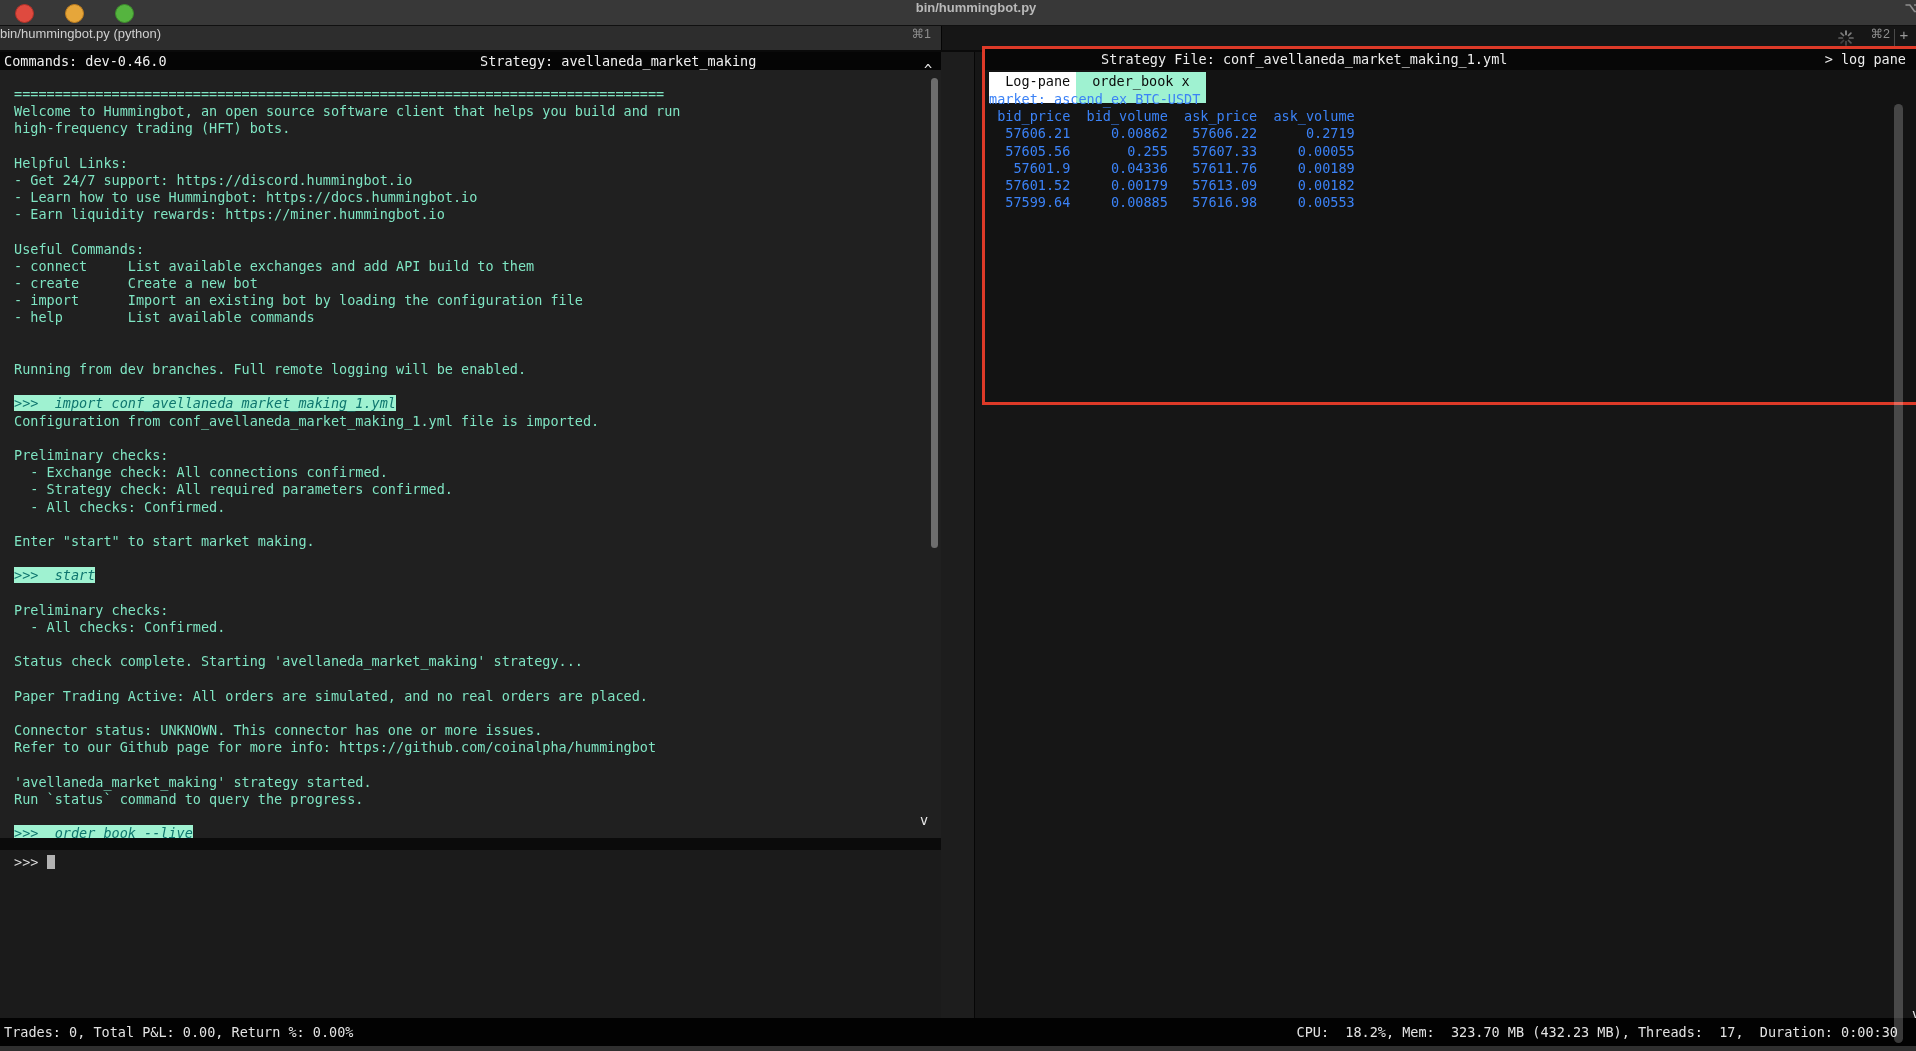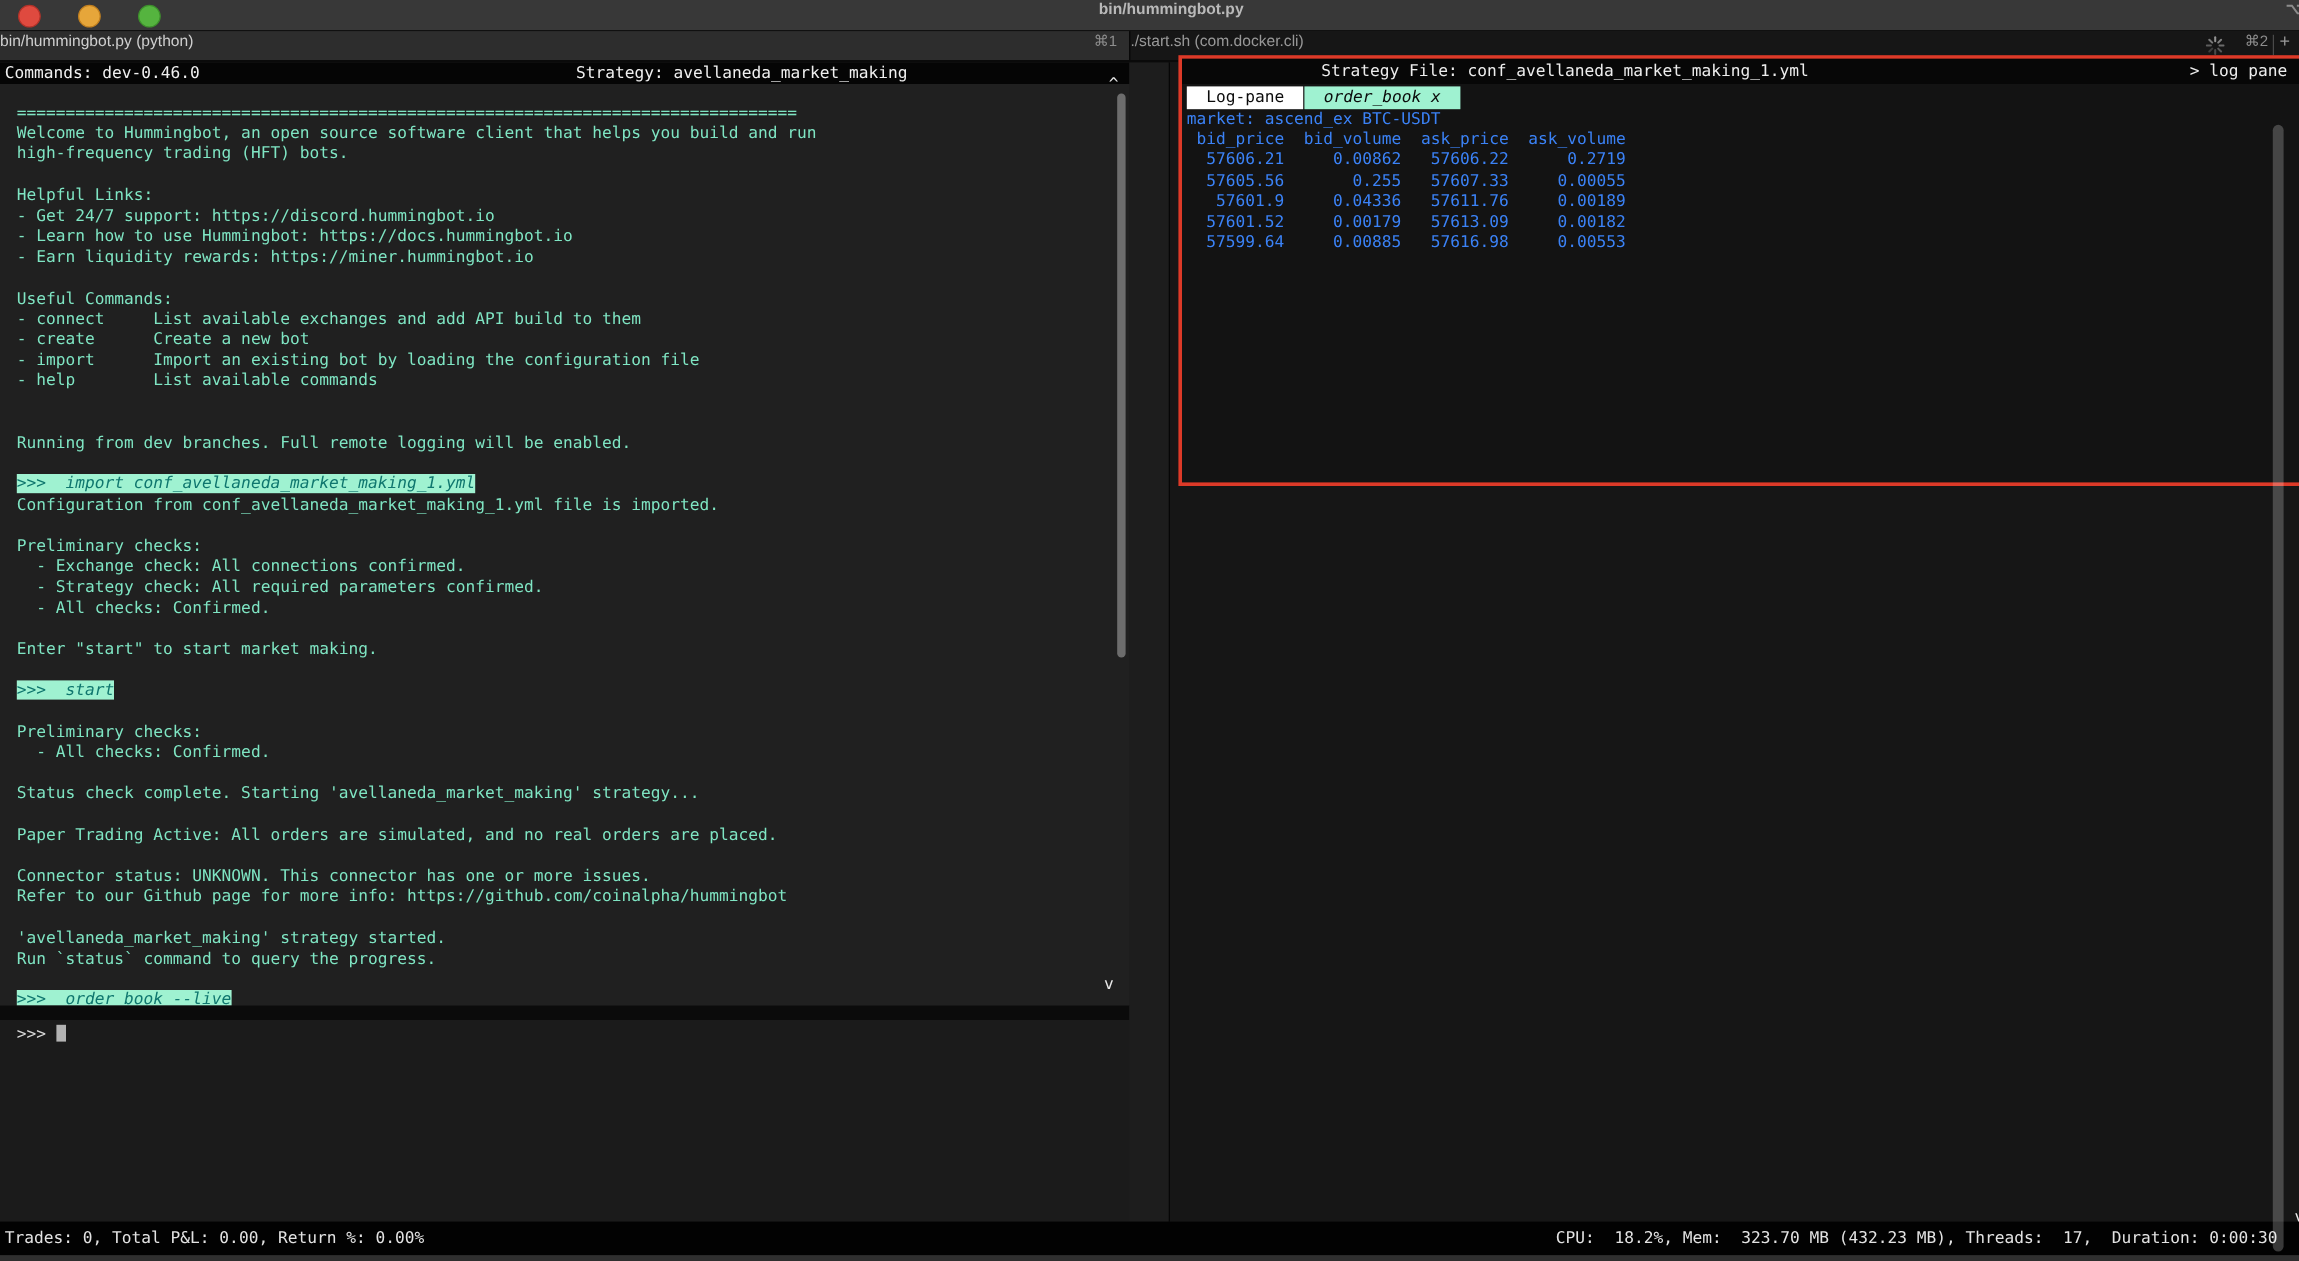--- a/index.html
+++ b/index.html
@@ -60,24 +60,24 @@
   .lp-down { left:920px; top:760px; }
   .lp-thumb { position:absolute; left:931px; top:26px; width:7px; height:470px;
     background:rgba(255,255,255,0.35); border-radius:4px; }
   
   .red-box { position:absolute; left:7px; top:-6px; width:937px; height:359px;
     border:3px solid #dd3a28; box-sizing:border-box; background:#131313; }
   .rp-header { position:absolute; left:0; top:0; width:100%; height:21px; background:#070707;
     color:#ededed; font-size:13.5px; line-height:21px; white-space:pre; }
   .rp-file { position:absolute; left:116px; top:0; }
   .rp-logpane { position:absolute; right:10px; top:0; }
-  .rp-tab { position:absolute; top:23px; height:19px; line-height:19px; font-size:13.5px;
+  .rp-tab { position:absolute; top:23px; height:31px; line-height:19px; font-size:13.5px;
     white-space:pre; color:#0b0b0b; padding:0 8px; }
   .rp-tab.logtab { left:4px; background:#ffffff; }
-  .rp-tab.obtab { left:102px; background:#9ff2d1;font-style:italic; }
+  .rp-tab.obtab { left:91px; background:#9ff2d1; }
   .rp-body { position:absolute; left:4px; top:42px; color:#3b82f6; }
   .rp-line { height:17.2px; line-height:17.2px; font-size:13.5px; white-space:pre; }
   .rp-up { left:944px; top:30px; }
   .rp-down { left:937px; top:954px; }
   .rp-thumb { position:absolute; left:1894px; top:104px; width:9px; height:939px;
     background:rgba(255,255,255,0.22); border-radius:5px; z-index:5; }
   
   .status-bar { position:absolute; left:0; top:1018px; width:100%; height:28px; background:#020202;
     color:#e3e3e3; font-size:13.5px; line-height:28px; white-space:pre; }
   .status-left { position:absolute; left:4px; top:0; }
@@ -96,21 +96,20 @@
     <div class="win-title">bin/hummingbot.py</div>
     <div class="win-shortcut">⌥⌘1</div>
   </div>
 
   <div class="tabbar">
     <div class="tab tab-left">
       <div class="tab-label">bin/hummingbot.py (python)</div>
       <div class="tab-shortcut">⌘1</div>
     </div>
     <div class="tab tab-right">
-      <div class="tab-label">./start.sh (com.docker.cli)</div>
       <svg class="spinner" viewBox="0 0 16 16">
         <g stroke="#9a9a9a" stroke-width="1.7" stroke-linecap="round">
           <line x1="8" y1="1" x2="8" y2="4.4" opacity="0.95"></line>
           <line x1="12.9" y1="3.1" x2="10.5" y2="5.5" opacity="0.8"></line>
           <line x1="15" y1="8" x2="11.6" y2="8" opacity="0.65"></line>
           <line x1="12.9" y1="12.9" x2="10.5" y2="10.5" opacity="0.5"></line>
           <line x1="8" y1="15" x2="8" y2="11.6" opacity="0.4"></line>
           <line x1="3.1" y1="12.9" x2="5.5" y2="10.5" opacity="0.3"></line>
           <line x1="1" y1="8" x2="4.4" y2="8" opacity="0.55"></line>
           <line x1="3.1" y1="3.1" x2="5.5" y2="5.5" opacity="0.75"></line>

